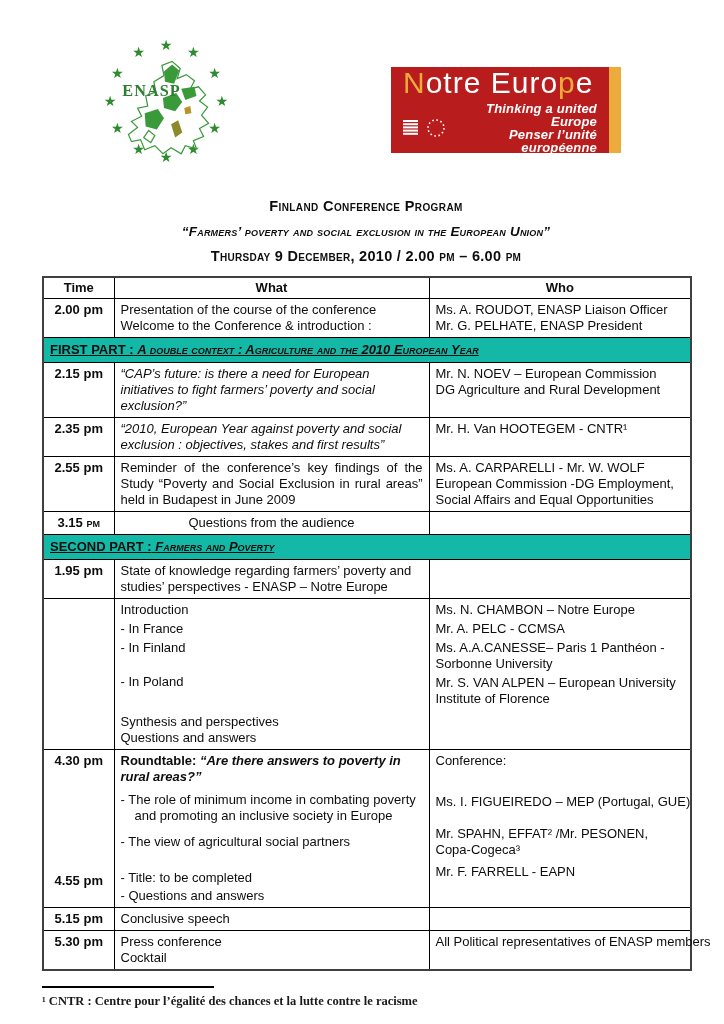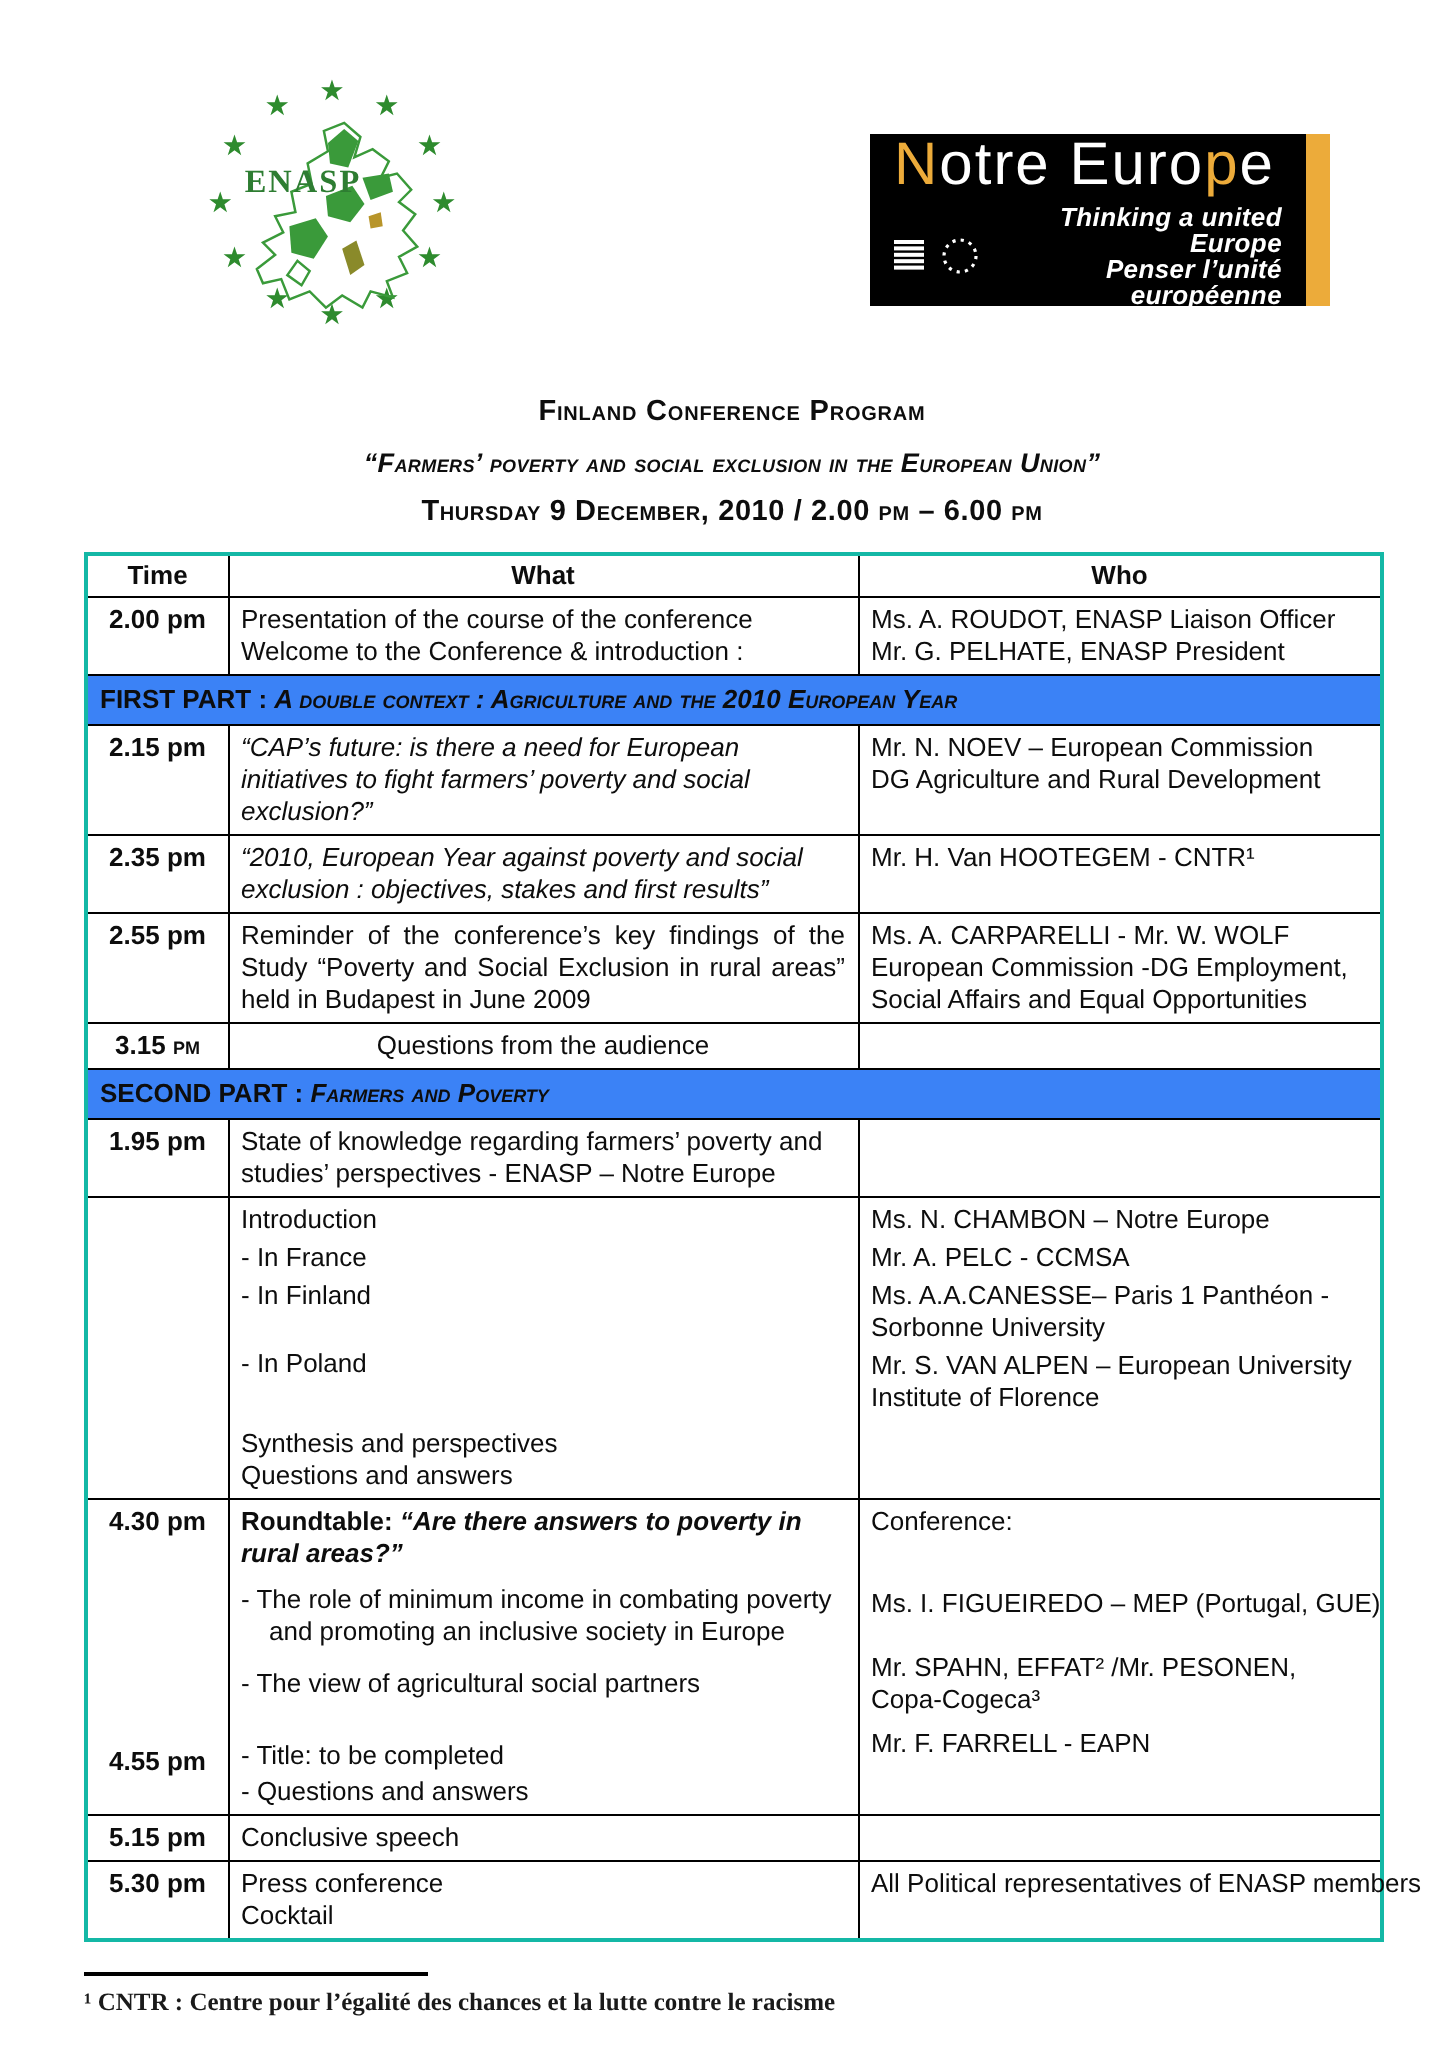--- a/index.html
+++ b/index.html
@@ -6,45 +6,44 @@
   html,body { background:#9a9a9a; }
   .page {
     position:relative; width:724px; height:1024px; background:#ffffff;
     font-family:"Liberation Sans", sans-serif; color:#0d0d0d; overflow:hidden;
     margin:0 auto;
   }
   
   .enasp { position:absolute; left:100px; top:34px; width:132px; height:134px; }
   .ne-logo {
     position:absolute; left:391px; top:67px; width:230px; height:86px;
-    background:#000000; display:flex; flex-direction:column; justify-content:center;
+    background:#b91c1c; display:flex; flex-direction:column; justify-content:center;
     padding:6px 24px 6px 12px;
-    margin-left:44px;
   }
   .ne-bar { position:absolute; right:0; top:0; width:12px; height:100%; background:#ecab3a; }
   .ne-title { font-size:30px; line-height:32px; color:#ffffff; letter-spacing:1px; white-space:nowrap; }
   .ne-title .gold { color:#ecab3a; }
   .ne-sub { display:flex; align-items:center; justify-content:flex-start; gap:7px; margin-top:3px; }
   .ne-tag { flex:1; text-align:right; color:#ffffff; font-style:italic; font-weight:bold;
             font-size:13px; line-height:13px; letter-spacing:0.2px; }
   
   .content { position:absolute; left:42px; top:198px; width:648px; }
   .sc { font-variant:small-caps; }
   .doc-title  { text-align:center; font-weight:bold; font-size:14.5px; letter-spacing:0.4px; }
   .doc-sub    { text-align:center; font-weight:bold; font-style:italic; font-size:13.5px; margin-top:10px; letter-spacing:0.2px; }
   .doc-date   { text-align:center; font-weight:bold; font-size:14.5px; margin-top:9px; letter-spacing:0.3px; }
   
   table { border-collapse:collapse; table-layout:fixed; width:648px; margin-top:12px;
           font-size:13px; line-height:16px; }
   td,th { border:1px solid #000; vertical-align:top; padding:3px 6px; }
-  table { border:2px solid #14b8a6; }
+  table { border:2px solid #404040; }
   th { font-weight:bold; text-align:center; padding:2px 4px; }
   .time { font-weight:bold; text-align:center; }
   .merged { font-weight:bold; text-align:center; }
-  .section td { background:#3b82f6; padding:4px 6px; }
+  .section td { background:#14b8a6; padding:4px 6px;text-decoration:underline; }
   .section .lbl { font-weight:bold; }
   .section .ttl { font-weight:bold; font-style:italic; font-variant:small-caps; }
   .it  { font-style:italic; }
   .jus { text-align:justify; }
   .ctr { text-align:center; }
   .nw  { white-space:nowrap; }
   .li  { padding-left:14px; text-indent:-14px; }
   
   .intro-what > div:nth-child(2), .intro-what > div:nth-child(3) { margin-top:3px; }
   .intro-what > div:nth-child(4) { margin-top:18px; }

